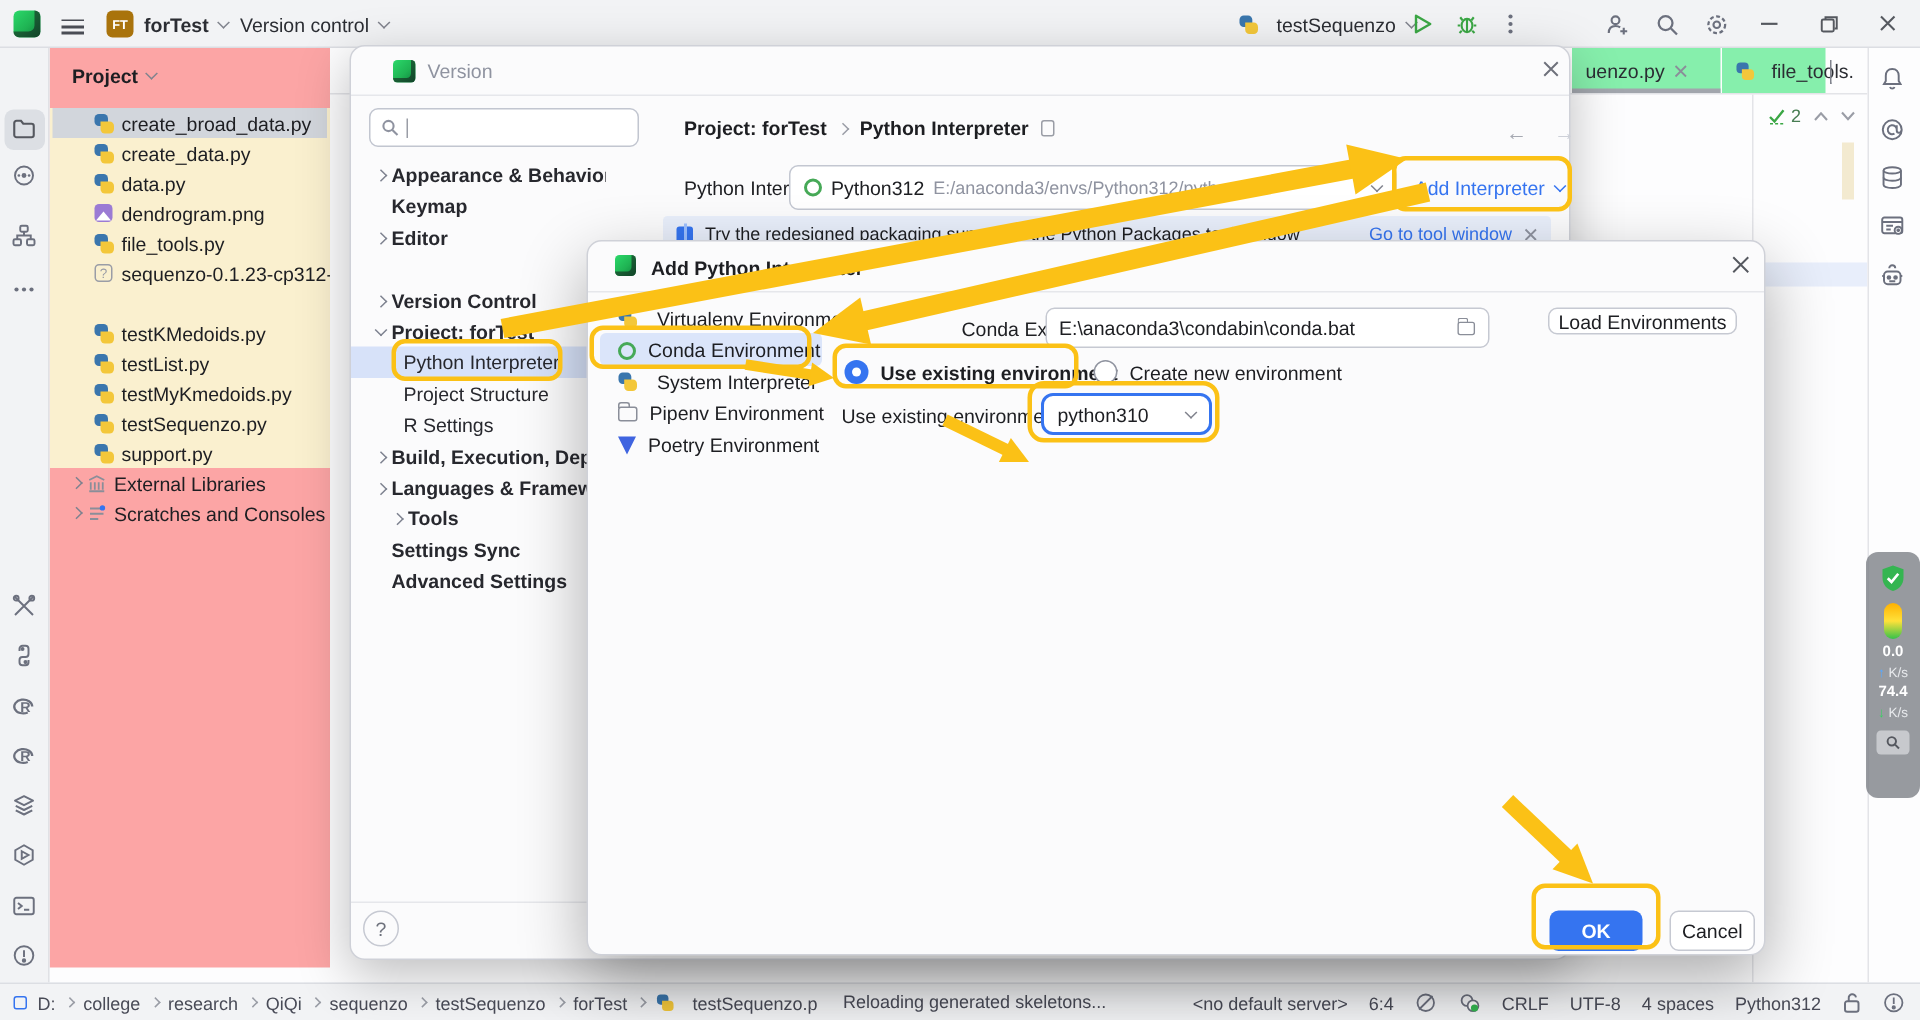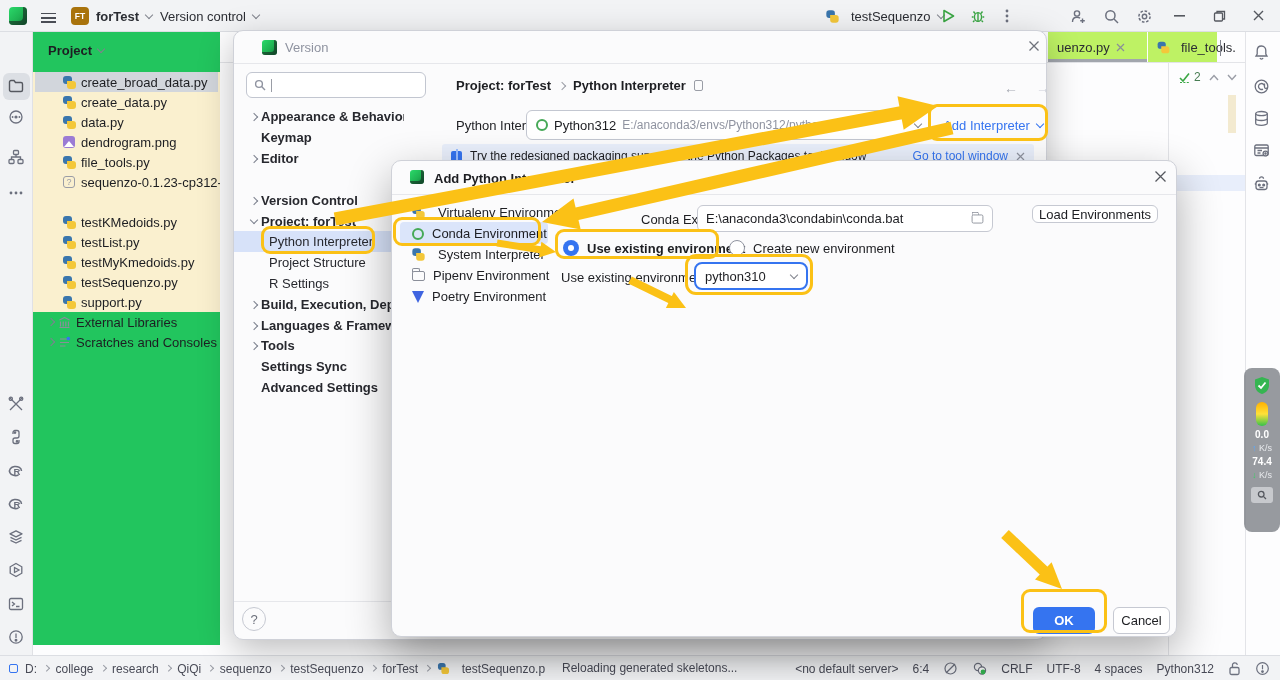--- a/index.html
+++ b/index.html
@@ -14,39 +14,39 @@
 .burger span{display:block;width:15px;height:1.8px;background:#4a4d55;margin:2.6px 0}
 .ftbadge{width:18px;height:18px;border-radius:4px;background:#a9730c;color:#fff;font-size:8.5px;font-weight:bold;display:flex;align-items:center;justify-content:center}
 .tb-label{font-size:13px;color:#2b2d33}
 .cv{width:6px;height:6px;border-right:1.5px solid #80838d;border-bottom:1.5px solid #80838d;transform:rotate(45deg);margin-top:-3px}
 .cv.blue{border-color:#3574f0}
 
 .lstrip{left:0;top:32px;width:33px;height:623px;background:#f2f3f5;border-right:1px solid #e0e1e5;z-index:4}
 .lstrip .ic{position:absolute;left:8px;width:16px;height:16px}
 .activetool{position:absolute;left:3px;top:41px;width:27px;height:27px;background:#dcdfe4;border-radius:6px}
 
-.ppanel{left:33px;top:32px;width:187px;height:613px;background:#22c55e;z-index:3;overflow:hidden}
+.ppanel{left:33px;top:32px;width:187px;height:613px;background:#fca5a5;z-index:3;overflow:hidden}
 .phead{position:absolute;left:15px;top:11px;font-weight:bold;color:#1d1e22;display:flex;align-items:center;gap:6px}
 .cream{position:absolute;left:0;top:40px;width:187px;height:240px;background:#faf0cf}
 .sel-gray{position:absolute;left:2px;top:40px;width:183px;height:20px;background:#d2d6dc}
 .trow{position:absolute;left:0;width:187px;height:20px;display:flex;align-items:center;font-size:13px;color:#1d1e22;white-space:nowrap}
 .trow .pad{width:30px;flex:0 0 30px}
 .pyico{position:relative;width:13px;height:13px;flex:0 0 13px;margin-right:5px}
 .pyico::before{content:"";position:absolute;left:0;top:0;width:9px;height:8px;border-radius:3px 3px 0 3px;background:#3a76ad}
 .pyico::after{content:"";position:absolute;right:0;bottom:0;width:9px;height:8px;border-radius:0 3px 3px 3px;background:#f3c73a}
 .imgico{width:12px;height:12px;flex:0 0 12px;margin-right:6px;border-radius:3px;background:#9b7bd4;position:relative;overflow:hidden}
 .imgico::after{content:"";position:absolute;left:1px;bottom:1px;border-left:5px solid transparent;border-right:5px solid transparent;border-bottom:6px solid #fff}
 .pkgico{width:12px;height:12px;flex:0 0 12px;margin-right:6px;border:1.3px solid #9a9da6;border-radius:3px;color:#9a9da6;font-size:9px;display:flex;align-items:center;justify-content:center}
 .pkgico::after{content:"?"}
 .chR{width:6px;height:6px;border-right:1.4px solid #7d828f;border-bottom:1.4px solid #7d828f;transform:rotate(-45deg);flex:0 0 6px}
 .chD{width:6px;height:6px;border-right:1.4px solid #7d828f;border-bottom:1.4px solid #7d828f;transform:rotate(45deg);flex:0 0 6px;margin-top:-3px}
 
 .editor{left:220px;top:32px;width:1025px;height:623px;background:#fdfdfe;z-index:1}
 .tabline{position:absolute;left:0;top:30px;width:1025px;height:1px;background:#e3e4e8}
-.tab{position:absolute;top:0;height:30px;background:#bef264;display:flex;align-items:center;gap:6px;padding:0 9px;font-size:13px;color:#2b2d33}
+.tab{position:absolute;top:0;height:30px;background:#86efac;display:flex;align-items:center;gap:6px;padding:0 9px;font-size:13px;color:#2b2d33}
 .tabunder{position:absolute;left:0;bottom:0;width:100%;height:3px;background:#a2a6ad}
 .vline{position:absolute;background:#e3e4e8}
 .inspect{position:absolute;left:958px;top:38px;display:flex;align-items:center;gap:8px;font-size:12px;color:#487d53}
 .bluebar{position:absolute;left:948px;top:143px;width:77px;height:16px;background:#e8eefb}
 .creambar{position:absolute;left:1008px;top:63px;width:8px;height:38px;background:#f3ead0}
 
 .rstrip{left:1245px;top:32px;width:35px;height:623px;background:#fdfdfe;z-index:4}
 .rstrip .ic{position:absolute;left:8px;width:17px;height:17px}
 
 .netw{left:1244px;top:368px;width:36px;height:164px;background:rgba(122,126,132,.78);border-radius:8px;z-index:20;display:flex;flex-direction:column;align-items:center;padding-top:8px;gap:3px}
@@ -574,21 +574,21 @@
           <span class="chR"></span>
         </span>
         <span>Build, Execution, Deployment</span>
       </div>
     <div class="st-row" style="top:284px;padding-left:13px">
         <span class="cpad">
           <span class="chR"></span>
         </span>
         <span>Languages &amp; Frameworks</span>
       </div>
-    <div class="st-row" style="top:304px;padding-left:13px">
+    <div class="st-row" style="top:304px;padding-left:24px">
         <span class="cpad">
           <span class="chR"></span>
         </span>
         <span>Tools</span>
       </div>
     <div class="st-row" style="top:325px;padding-left:27px">
         <span>Settings Sync</span>
       </div>
     <div class="st-row" style="top:346px;padding-left:27px">
         <span>Advanced Settings</span>

